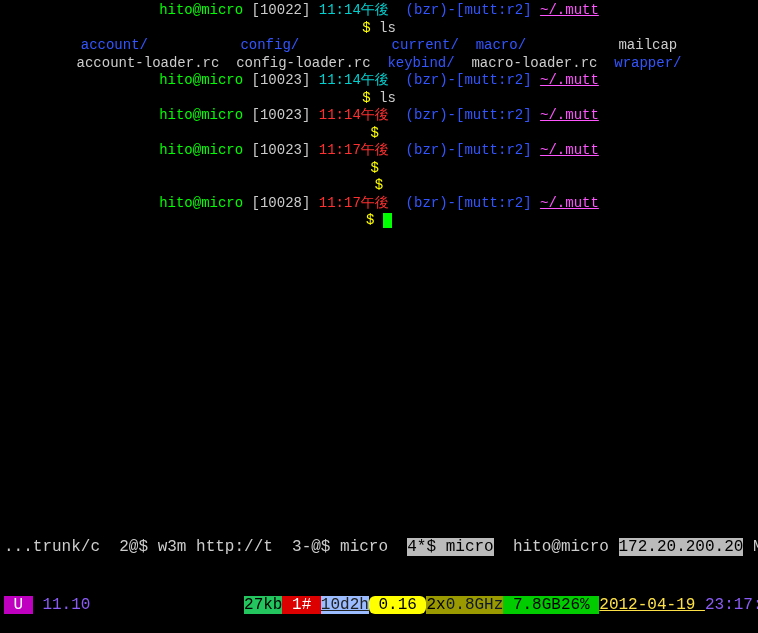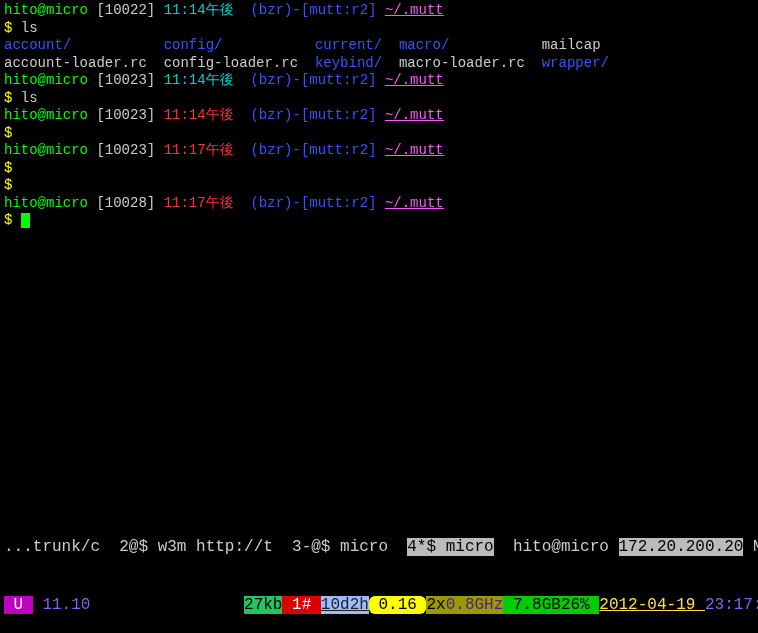--- a/index.html
+++ b/index.html
@@ -8,22 +8,23 @@
     font-family: "Courier New", monospace;
     font-size: 14px;
     line-height: 1.25;
     width: 758px;
     height: 633px;
     overflow: hidden;
     position: relative;
     color: #ccc;
   }
   .terminal {
-    padding: 2px 4px;
+    padding: 2px 12px;
     white-space: pre;
+    text-align: center;
   }
   .cyan { color: #00d0d0; }
   .blue { color: #3355ff; }
   .green { color: #00ff00; }
   .red { color: #ff3030; }
   .yellow { color: #ffff00; }
   .magenta-ul { color: #ff55ff; text-decoration: underline; }
   .white { color: #cccccc; }
   .cursor {
     display: inline-block;
@@ -52,21 +53,21 @@
     background: #000;
     padding: 0 4px;
     height: 18px;
   }
   .bg-magenta { background: #c000c0; color: #fff; }
   .bg-grey { background: #22c55e; color: #000; }
   .bg-red { background: #d00; color: #fff; }
   .bg-ltblue { background: #9bbcff; color: #222; text-decoration: underline; }
   .bg-yellow { background: #ffff00; color: #000; border-radius: 6px; }
   .bg-olive { background: #9a9a00; color: #000; }
-  .fg-cyan { color: #4c1d95; }
+  .fg-cyan { color: #0f172a; }
   .bg-green { background: #00cc00; color: #000000; }
   .fg-white { color: #8b5cf6; }
   .fg-ltgrey { color: #fde047; text-decoration: underline; }
   .status-top span, .status-bottom span { display: inline; }
   .prompt-line span { display: inline; }
 </style>
 </head>
 <body>
 
 <div class="terminal" id="term"><span class="prompt-line"><span class="green">hito@micro</span><span class="white"> [10022] </span><span class="cyan">11:14午後</span><span class="white">  </span><span class="blue">(bzr)-[mutt:r2]</span><span class="white"> </span><span class="magenta-ul">~/.mutt</span></span>

